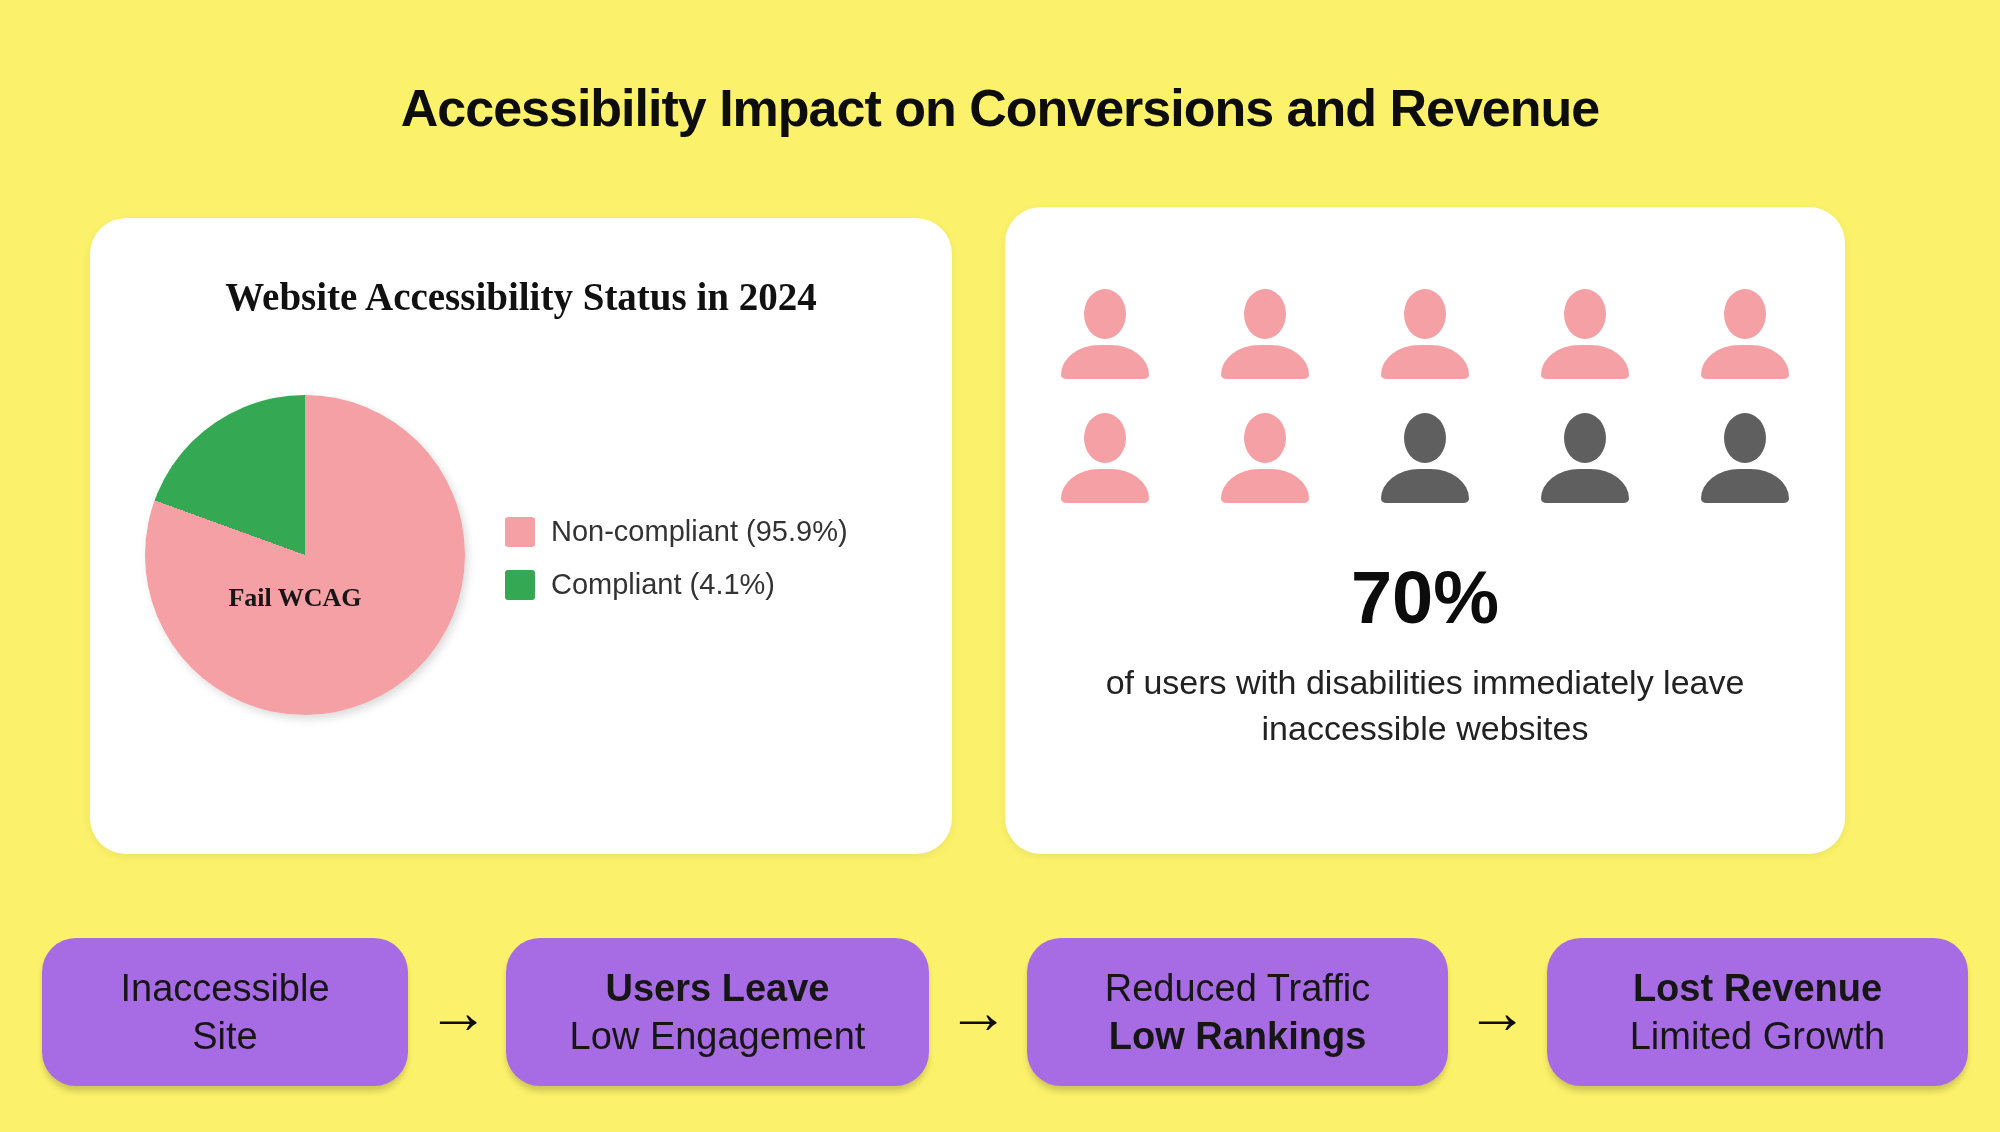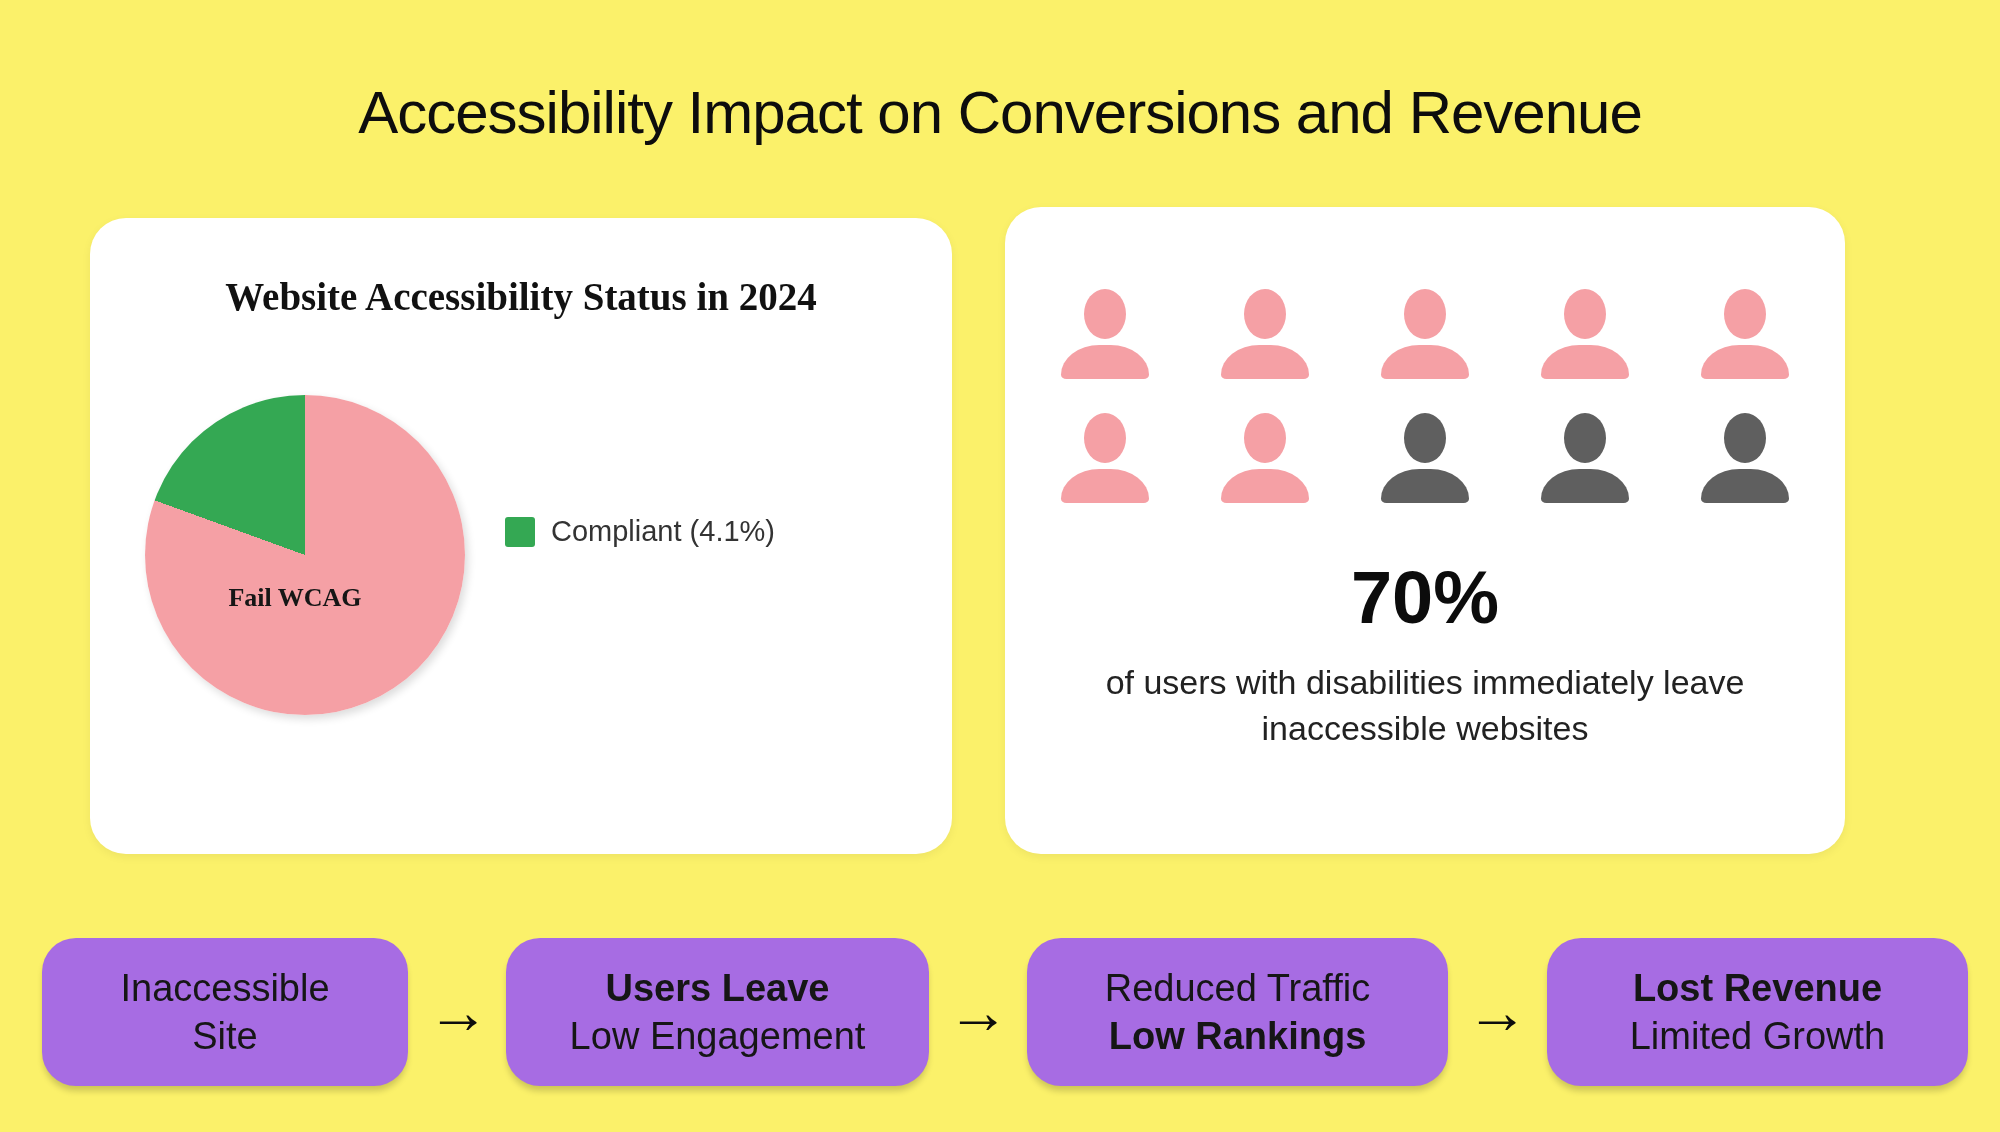--- a/index.html
+++ b/index.html
@@ -5,21 +5,21 @@
   :root{
     --bg:#FBF16A; --card:#FFFFFF; --pink:#F5A0A5; --green:#34A853;
     --gray:#5F5F5F; --purple:#A76CE3; --ink:#0D0D0D;
   }
   *{margin:0;padding:0;box-sizing:border-box;}
   html,body{background:var(--bg);}
   body{font-family:"Liberation Sans", sans-serif;color:var(--ink);}
   .canvas{position:relative;width:2000px;height:1132px;background:var(--bg);overflow:hidden;}
 
   .main-title{position:absolute;top:78px;left:0;width:100%;text-align:center;
-    font-size:60px;font-weight:400;letter-spacing:-1px;color:var(--ink);}
+    font-size:52px;font-weight:700;letter-spacing:-1px;color:var(--ink);}
 
   .card{position:absolute;background:var(--card);border-radius:36px;
     box-shadow:0 3px 10px rgba(0,0,0,0.06);}
   .card-left{left:90px;top:218px;width:862px;height:636px;}
   .card-right{left:1005px;top:207px;width:840px;height:647px;}
 
   .card-title{position:absolute;top:56px;left:0;width:100%;text-align:center;
     font-size:39px;font-weight:700;color:#111;font-family:Liberation Serif, serif;}
 
   .pie{position:absolute;left:55px;top:177px;width:320px;height:320px;border-radius:50%;
@@ -66,20 +66,24 @@
 
 <div class="canvas">
 
   <h1 class="main-title">Accessibility Impact on Conversions and Revenue</h1>
 
   <section class="card card-left">
     <h2 class="card-title">Website Accessibility Status in 2024</h2>
     <div class="pie" style="background: conic-gradient(rgb(245, 160, 165) 0deg, rgb(245, 160, 165) 290deg, rgb(52, 168, 83) 290deg, rgb(52, 168, 83) 360deg);"></div>
     <div class="pie-label">Fail WCAG</div>
     <div class="legend">
+      <div class="legend-row">
+        <span class="legend-swatch" style="background: rgb(245, 160, 165);"></span>
+        <span class="legend-label">Non-compliant (95.9%)</span>
+      </div>
       <div class="legend-row">
         <span class="legend-swatch" style="background: rgb(52, 168, 83);"></span>
         <span class="legend-label">Compliant (4.1%)</span>
       </div>
     </div>
   </section>
 
   <section class="card card-right">
     <div class="pictogram">
         <div class="person-row">

